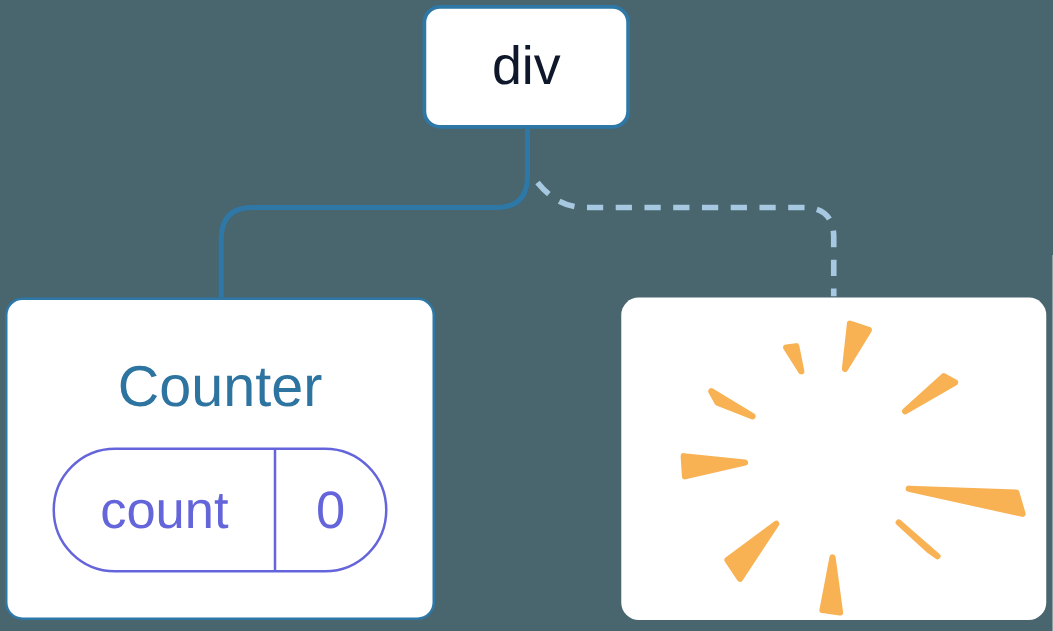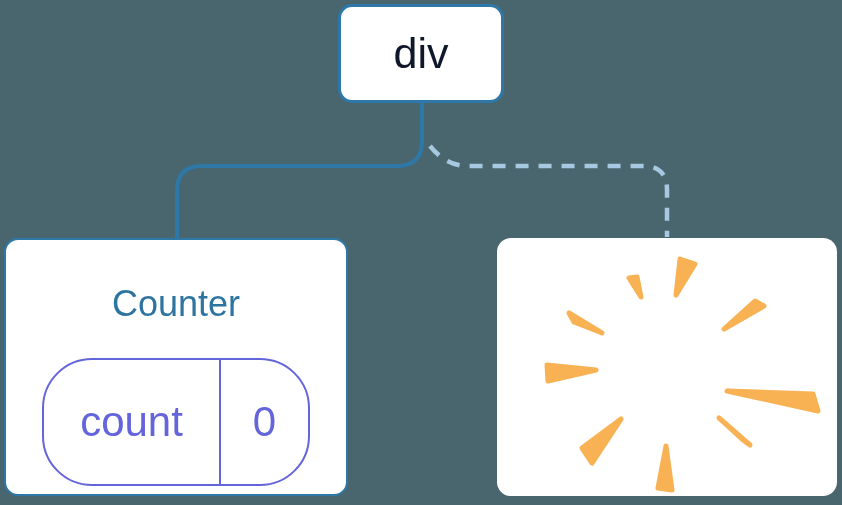--- a/index.html
+++ b/index.html
@@ -49,30 +49,30 @@
     height: 258px;
     border: 2px solid #2E78A8;
   }
   .counter-title {
     position: absolute;
     left: 0;
     right: 0;
     top: 46px;
     text-align: center;
     color: #2E74A0;
-    font-size: 36px;
+    font-size: 46px;
     font-weight: 500;
     line-height: 1;
   }
   .state-pill {
     position: absolute;
     left: 36px;
     top: 118px;
     width: 268px;
-    height: 128px;
+    height: 100px;
     border: 2.5px solid #6565DB;
     border-radius: 50px;
     box-sizing: border-box;
     display: flex;
     align-items: stretch;
     overflow: hidden;
     background: #FFFFFF;
   }
   .pill-key {
     width: 175px;

